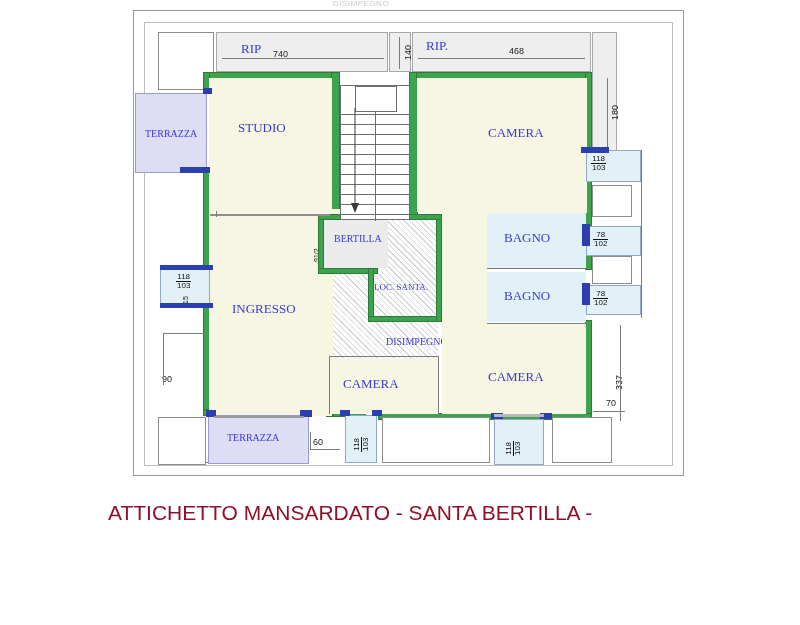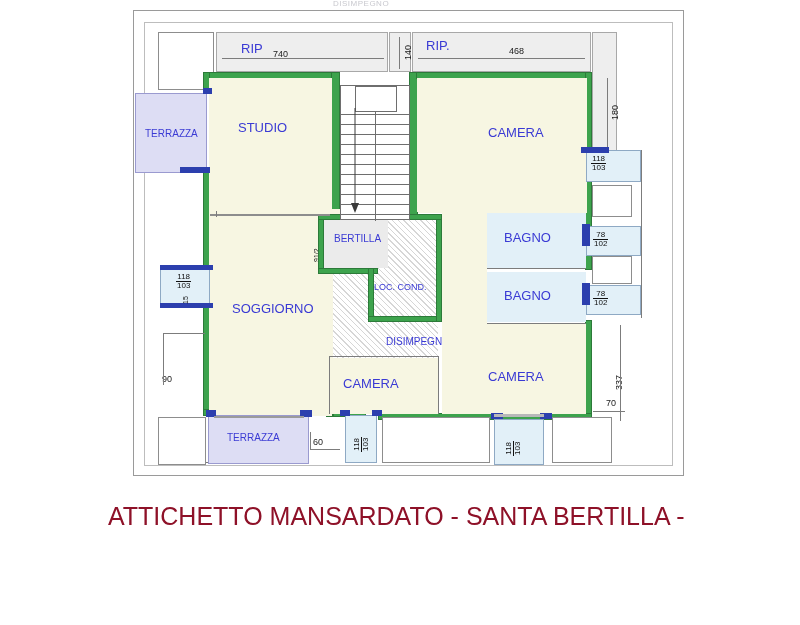--- a/index.html
+++ b/index.html
@@ -72,21 +72,21 @@
   }
   .thinline {
     position: absolute;
     background: #7c7c7c;
   }
   .label {
     position: absolute;
     color: #3a3ad4;
     font-size: 13px;
     white-space: nowrap;
-    font-family: Liberation Sans, sans-serif;
+    font-family: Liberation Serif, serif;
   }
   .label.sm  { font-size: 10px; }
   .label.xs  { font-size:  8px; }
   .dim {
     position: absolute;
     color: #1a1a1a;
     font-size: 9px;
     white-space: nowrap;
     font-family: "Liberation Sans", sans-serif;
   }
@@ -115,21 +115,21 @@
     background: #ffffff;
   }
   .tread { position: absolute; background: #6e6e6e; height: 1px; left: 0; right: 0; }
   .stair-spine { position: absolute; background: #6e6e6e; width: 1px; top: 0; bottom: 0; }
 
   
   .title {
     position: absolute; left: 108px; top: 500px;
     width: 640px;
     color: #8e1128;
-    font-size: 25px;
+    font-size: 21px;
     line-height: 1.28;
     font-family: "Liberation Sans", sans-serif;
   }
 </style>
 </head>
 <body>
 
 <div id="page">
 
   <div class="top-ghost">DISIMPEGNO</div>
@@ -180,31 +180,31 @@
   <div class="wall-g" style="left:378px; top:413px; width:214px; height:7px;"></div>
 
   <div class="room" style="left:209px; top:78px; width:123px; height:131px;"></div>
   <div class="label" style="left:238px; top:120px;"><span>STUDIO</span></div>
 
   <div class="room" style="left:417px; top:78px; width:169px; height:134px;"></div>
   <div class="label" style="left:488px; top:125px;"><span>CAMERA</span></div>
 
   <div class="room" style="left:209px; top:209px; width:123px; height:207px;"></div>
   <div class="room" style="left:209px; top:209px; width:160px; height:150px;"></div>
-  <div class="label" style="left:232px; top:301px;"><span>SOGGIORNO</span></div>
+  <div class="label" style="left:232px; top:301px;"><span>INGRESSO</span></div>
 
   <div class="room hatch" style="left:333px; top:220px; width:105px; height:138px;"></div>
 
   <div class="room hall" style="left:322px; top:220px; width:66px; height:48px;"></div>
   <div class="label sm" style="left:334px; top:233px;"><span>BERTILLA</span></div>
   <div class="fracdim vert" style="left:313px; top:262px; font-size:7px;">
     <span>91/2</span>
   </div>
 
-  <div class="label xs" style="left:374px; top:282px; font-size:9px;"><span>LOC. COND.</span></div>
+  <div class="label xs" style="left:374px; top:282px; font-size:9px;"><span>LOC. SANTA.</span></div>
 
   <div class="wall-g" style="left:318px; top:218px; width:6px; height:56px;"></div>
   <div class="wall-g" style="left:318px; top:268px; width:60px; height:6px;"></div>
   <div class="wall-g" style="left:368px; top:268px; width:6px; height:52px;"></div>
   <div class="wall-g" style="left:368px; top:316px; width:74px; height:6px;"></div>
   <div class="wall-g" style="left:436px; top:215px; width:6px; height:107px;"></div>
   <div class="wall-g" style="left:318px; top:214px; width:124px; height:6px;"></div>
 
   <div class="label sm" style="left:386px; top:336px;"><span>DISIMPEGNO</span></div>
 

